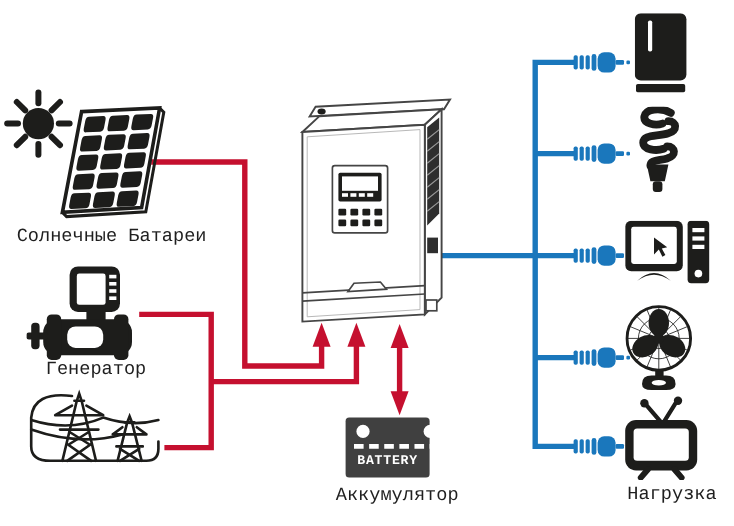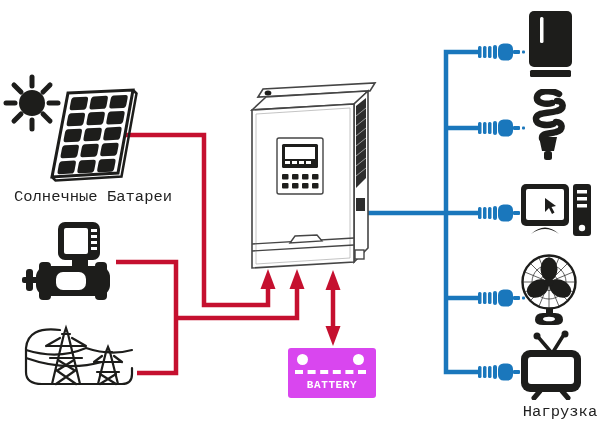--- a/index.html
+++ b/index.html
@@ -3,21 +3,21 @@
 <meta charset="utf-8">
 <style>
   html,body{margin:0;padding:0;background:#fff;}
   .canvas{position:relative;width:612px;height:438px;background:#fff;overflow:hidden;
           font-family:Liberation Mono, monospace;}
   .abs{position:absolute;}
   .lbl{position:absolute;font-size:15.5px;color:#1f1f1f;text-align:center;white-space:nowrap;}
   .wiring{position:absolute;left:0;top:0;z-index:1;}
   .icon{z-index:2;}
   
-  .battery{position:absolute;left:288px;top:348px;width:88px;height:50px;background:#d946ef;
+  .battery{position:absolute;left:288px;top:348px;width:70px;height:50px;background:#404040;
            border-radius:3px;z-index:2;}
   .battery .term{position:absolute;top:6px;width:11px;height:11px;border-radius:50%;background:#fff;}
   .battery .t1{left:9px;}
   .battery .t2{left:65px;}
   .battery .dash{position:absolute;left:7px;top:22px;width:71px;border-top:4px dashed #fff;}
   .battery .word{position:absolute;left:0;right:0;top:31px;color:#fff;font-weight:bold;
                  font-size:11px;letter-spacing:.6px;text-align:center;}
 </style>
 </head>
 <body>
@@ -110,20 +110,21 @@
     <rect x="69" y="21" width="6" height="3" fill="#fff"></rect>
     <rect x="69" y="27" width="6" height="3" fill="#fff"></rect>
     <rect x="50" y="36" width="16" height="12"></rect>
     <rect x="14" y="46" width="74" height="30" rx="11"></rect>
     <rect x="34" y="52" width="30" height="18" rx="7" fill="#fff"></rect>
     <rect x="17" y="42" width="12" height="38" rx="4"></rect>
     <rect x="73" y="42" width="12" height="38" rx="4"></rect>
     <rect x="0" y="57" width="18" height="6" rx="2"></rect>
     <rect x="4" y="49" width="7" height="22" rx="3"></rect>
   </svg>
+  <div class="lbl" style="left:20px;top:299px;width:120px">Генератор</div>
 
   <svg class="abs icon" style="left:14px;top:322px" width="134" height="74" viewBox="0 0 134 74" fill="none" stroke="#1d1d1b" stroke-width="2.2" stroke-linecap="round">
     <path d="M 46 8 Q 14 4 12 26 L 12 50 Q 12 62 28 62 L 108 62 Q 118 62 118 52 L 118 46"></path>
     <path d="M 38 62 L 50 12 M 66 62 L 54 12 M 48 12 L 56 12 M 50 12 L 52 6 L 54 12"></path>
     <path d="M 32 24 L 72 24 M 32 24 L 46 16 M 72 24 L 58 16 M 36 36 L 68 36"></path>
     <path d="M 42 62 L 62 48 M 62 62 L 42 48 M 44 48 L 60 38 M 60 48 L 44 38"></path>
     <path d="M 84 62 L 92 30 M 104 62 L 96 30 M 90 30 L 98 30 M 92 30 L 94 25 L 96 30"></path>
     <path d="M 80 40 L 108 40 M 80 40 L 88 34 M 108 40 L 100 34 M 83 50 L 105 50"></path>
     <path d="M 86 62 L 102 52 M 102 62 L 86 52"></path>
     <path d="M 12 28 Q 44 38 72 26 M 12 36 Q 52 50 88 40 M 72 26 Q 96 34 118 28"></path>
@@ -173,20 +174,21 @@
       <rect x="111" y="170" width="9" height="9"></rect>
     </g>
   </svg>
 
   <div class="battery">
     <span class="term t1"></span>
     <span class="term t2"></span>
     <span class="dash"></span>
     <span class="word">BATTERY</span>
   </div>
+  <div class="lbl" style="left:271px;top:404px;width:120px">Аккумулятор</div>
 
   <svg class="abs icon" style="left:529px;top:11px" width="44" height="66" viewBox="0 0 44 66" fill="#1d1d1b">
     <rect x="0" y="0" width="43" height="56" rx="5"></rect>
     <rect x="11" y="6" width="3.5" height="26" rx="1.5" fill="#fff"></rect>
     <rect x="1" y="59" width="41" height="7" rx="1.5"></rect>
   </svg>
 
   <svg class="abs icon" style="left:530px;top:89px" width="36" height="76" viewBox="0 0 36 76">
     <g fill="none" stroke="#1d1d1b" stroke-width="6.5" stroke-linecap="round">
       <path d="M 29 5 C 20 0 8 2 7 8 C 6 14 16 16 22 14"></path>

